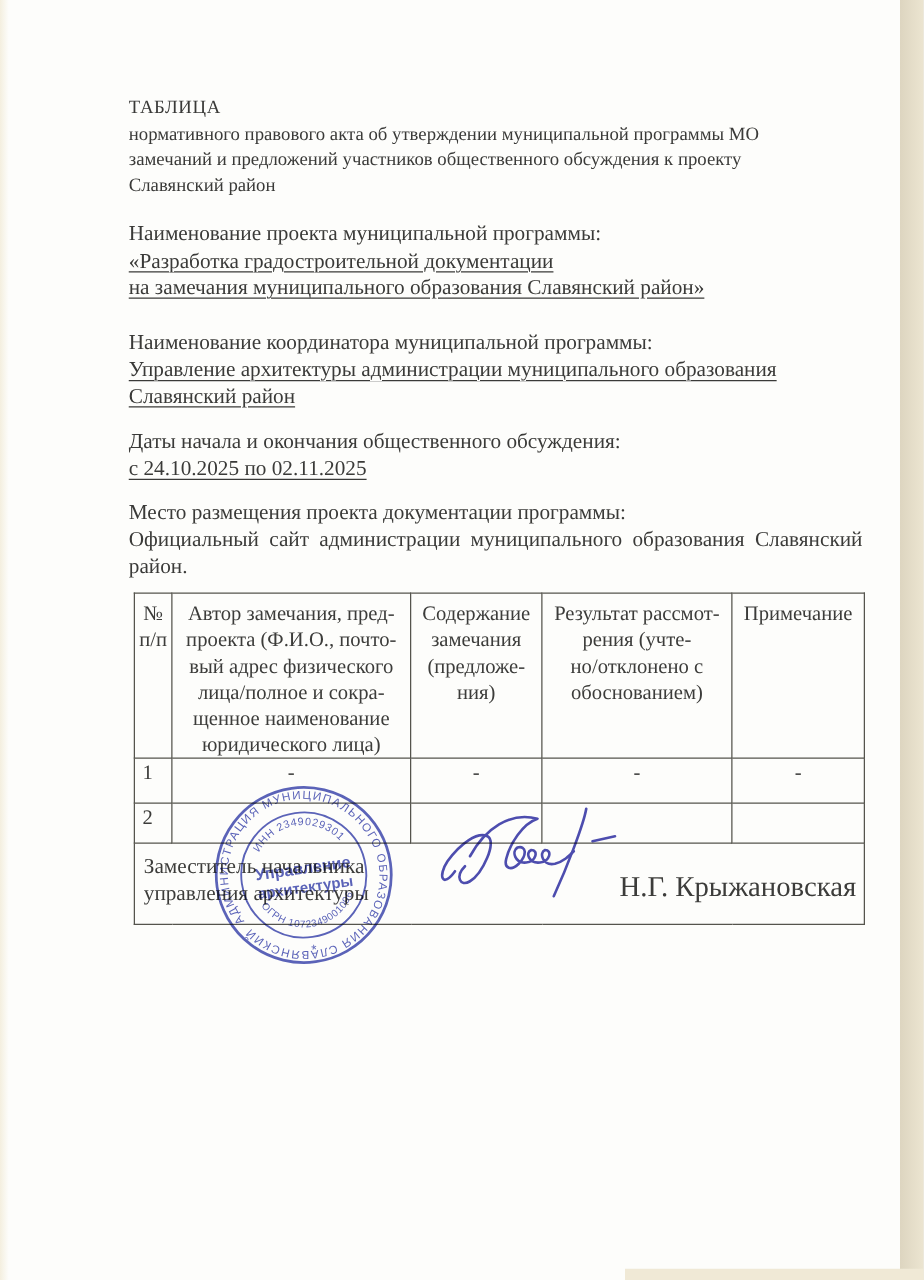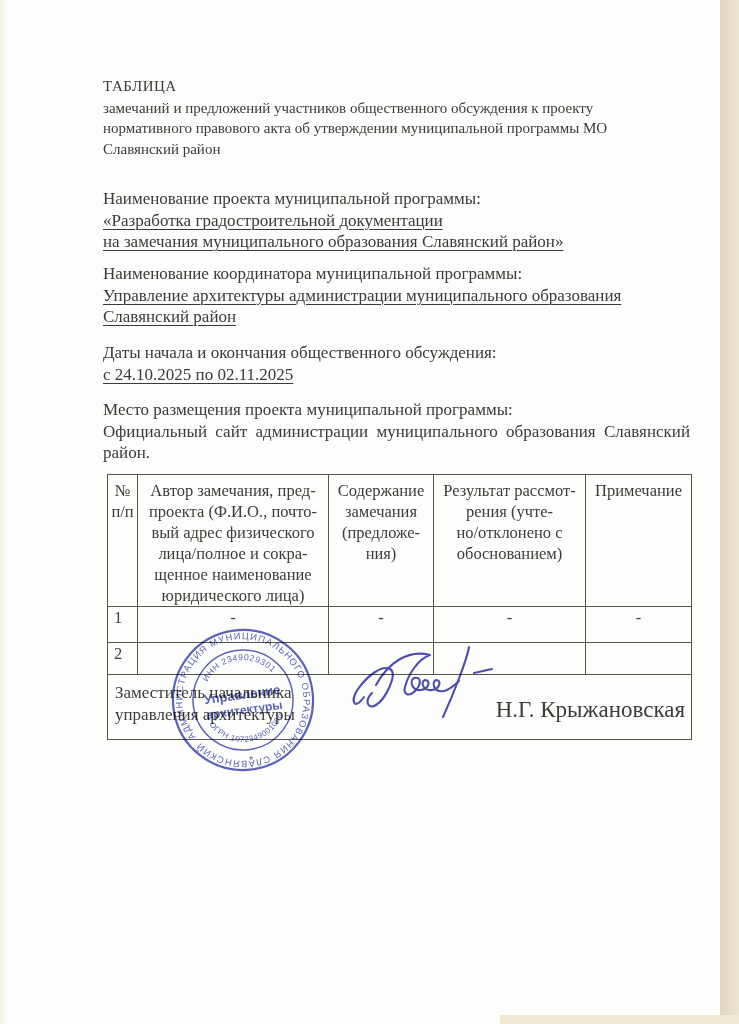--- a/index.html
+++ b/index.html
@@ -56,44 +56,44 @@
 </head>
 <body>
 
 <div class="page">
   <div class="edge-left"></div>
   <div class="edge-right"></div>
   <div class="edge-bottom"></div>
 
   <div class="abs title-block">
     <div class="doc-title">ТАБЛИЦА</div>
+    <div>нормативного правового акта об утверждении муниципальной программы МО</div>
     <div>замечаний и предложений участников общественного обсуждения к проекту</div>
-    <div>нормативного правового акта об утверждении муниципальной программы МО</div>
     <div>Славянский район</div>
   </div>
 
-  <div class="abs para" style="top:188px">
+  <div class="abs para" style="top:176px">
     <div>Наименование проекта муниципальной программы:</div>
     <div><span class="u">«Разработка градостроительной документации</span></div>
     <div><span class="u">на замечания муниципального образования Славянский район»</span></div>
   </div>
 
   <div class="abs para" style="top:263px">
     <div>Наименование координатора муниципальной программы:</div>
     <div><span class="u">Управление архитектуры администрации муниципального образования</span></div>
     <div><span class="u">Славянский район</span></div>
   </div>
 
   <div class="abs para" style="top:342px">
     <div>Даты начала и окончания общественного обсуждения:</div>
     <div><span class="u">с 24.10.2025 по 02.11.2025</span></div>
   </div>
 
   <div class="abs para" style="top:399px">
-    <div>Место размещения проекта муниципальной программы:</div>
+    <div>Место размещения проекта документации программы:</div>
     <div class="justify">Официальный сайт администрации муниципального образования Славянский район.</div>
   </div>
 
   <table class="main">
     <colgroup>
       <col style="width:30px">
         <col style="width:191px">
         <col style="width:105px">
         <col style="width:152px">
         <col style="width:106px">

